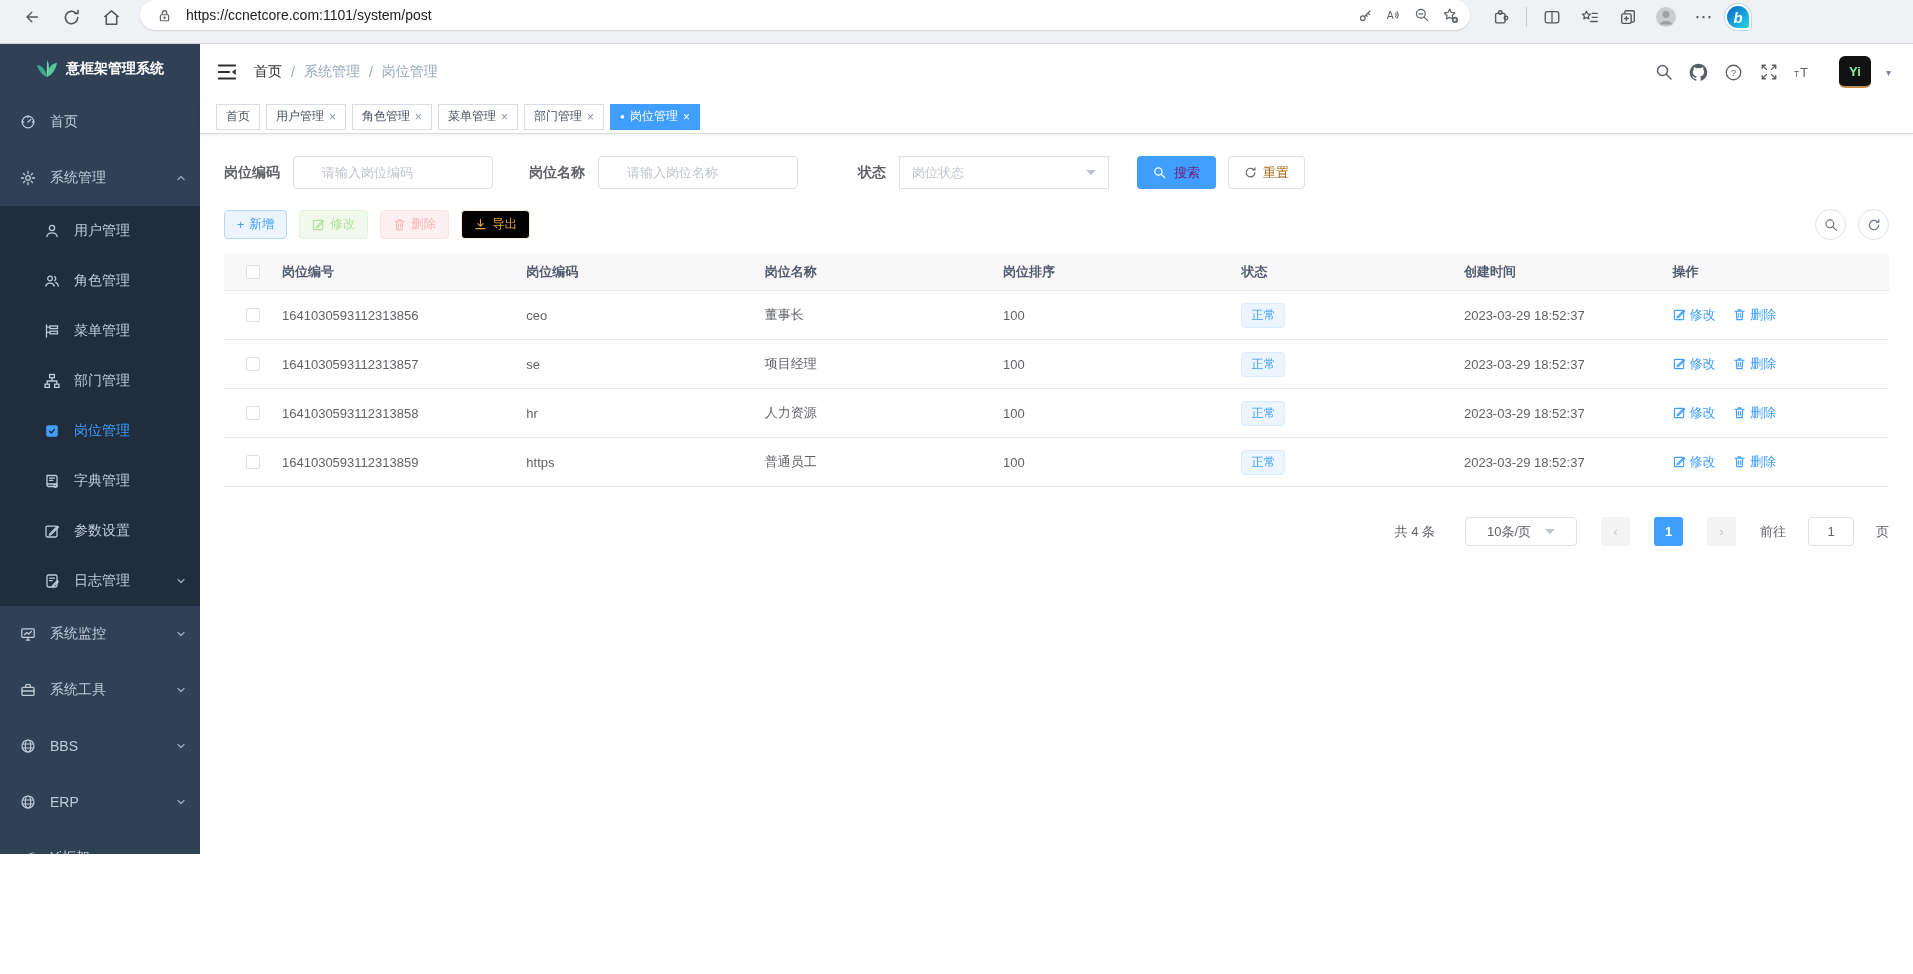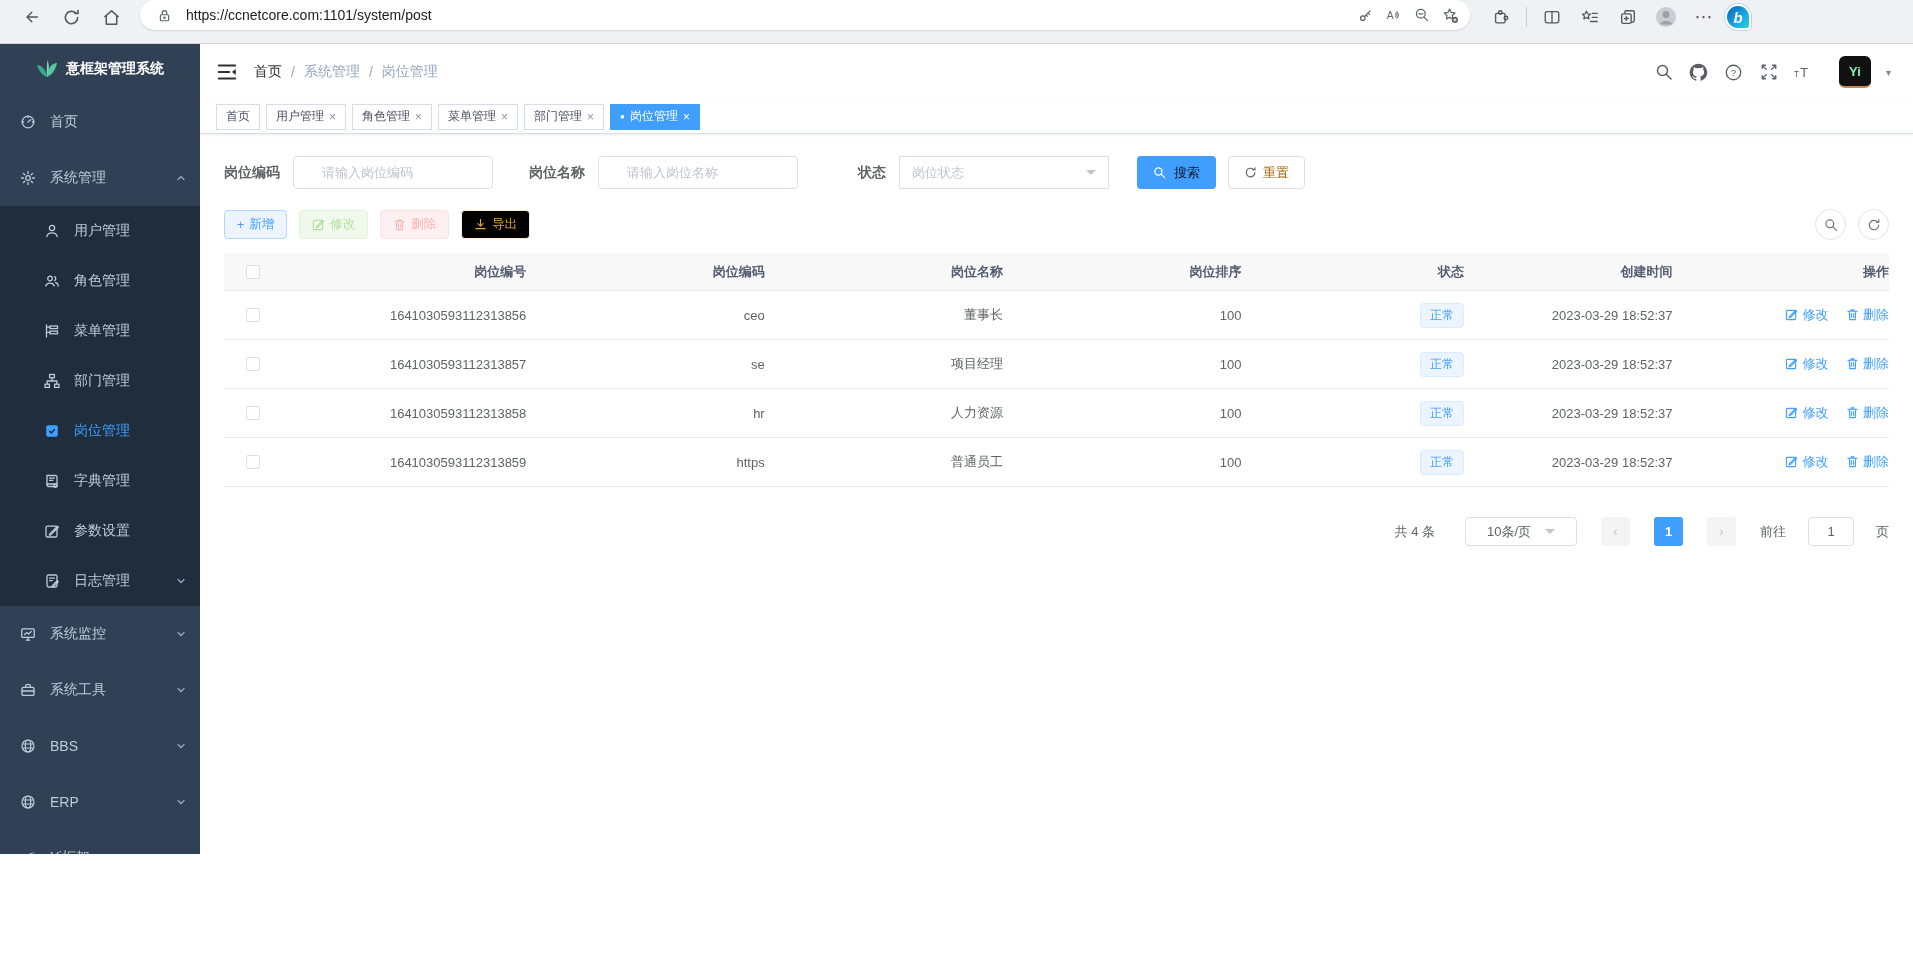--- a/index.html
+++ b/index.html
@@ -69,41 +69,41 @@
     padding:0 28px; font-size:13px; color:#606266; outline:none; background:#fff; }
   .f-input::placeholder { color:#c0c4cc; }
   .gap { width:36px; flex:0 0 36px; }
   .f-select { width:210px; height:33px; border:1px solid #dcdfe6; border-radius:0;
     padding:0 12px; font-size:13px; color:#c0c4cc; display:flex; align-items:center;
     justify-content:space-between; background:#fff; cursor:pointer; }
   .sel-caret { width:0; height:0; border-left:5px solid transparent; border-right:5px solid transparent;
     border-top:5px solid #c0c4cc; }
   .btn { height:33px; border-radius:4px; font-size:13px; display:inline-flex; align-items:center;
     gap:6px; padding:0 15px; cursor:pointer; border:1px solid transparent; white-space:nowrap; }
-  .btn-primary { background:#409eff; color:#0f172a; margin-left:28px;gap:8px; }
+  .btn-primary { background:#409eff; color:#701a75; margin-left:28px;gap:8px; }
   .btn-plain { background:#fff; border-color:#dcdfe6; color:#a16207; margin-left:12px; }
 
   .tool-row { display:flex; align-items:center; margin-bottom:14px; }
   .btn-sm { height:29px; font-size:12.5px; padding:0 12px; border-radius:4px;
     display:inline-flex; align-items:center; gap:5px; border:1px solid; margin-right:12px; cursor:pointer; }
   .b-add { background:#ecf5ff; border-color:#b3d8ff; color:#409eff; }
   .b-mod { background:#f0f9eb; border-color:#e1f3d8; color:#b3e19d; cursor:not-allowed; }
   .b-del { background:#fef0f0; border-color:#fde2e2; color:#fab6b6; cursor:not-allowed; }
   .b-exp { background:#000000; border-color:#faecd8; color:#e6a23c; }
   .tool-right { margin-left:auto; display:flex; gap:12px; }
   .circle-btn { width:31px; height:31px; border-radius:50%; border:1px solid #e0e4ec;
     display:flex; align-items:center; justify-content:center; color:#6b7280; background:#fff; cursor:pointer; }
 
   
   .tbl { width:100%; font-size:13px; }
   .tr { display:flex; align-items:center; }
   .thead { background:#f8f8f9; height:37px; color:#515a6e; font-weight:bold;
     border-bottom:1px solid #e8eaec; }
   .tbody .tr { height:49px; color:#606266; border-bottom:1px solid #e8eaec; background:#fff; }
-  .c { text-align:right; }
+  .c { text-align:left; }
   .c-check { flex:0 0 58px; display:flex; justify-content:center; }
   .c1 { flex:1.23; } .c2 { flex:1.2; } .c3 { flex:1.2; } .c4 { flex:1.2; }
   .c5 { flex:1.12; } .c6 { flex:1.05; } .c7 { flex:1.09; }
   .checkbox { width:14px; height:14px; border:1px solid #dcdfe6; border-radius:2px; background:#fff; cursor:pointer; }
   .tag-status { display:inline-block; padding:0 9px; height:25px; line-height:23px;
     background:#ecf5ff; border:1px solid #d9ecff; color:#409eff; border-radius:4px; font-size:12px; }
   .link { color:#409eff; display:inline-flex; align-items:center; gap:4px; cursor:pointer; }
   .link + .link { margin-left:14px; }
   .ai { width:13px; height:13px; }
 

